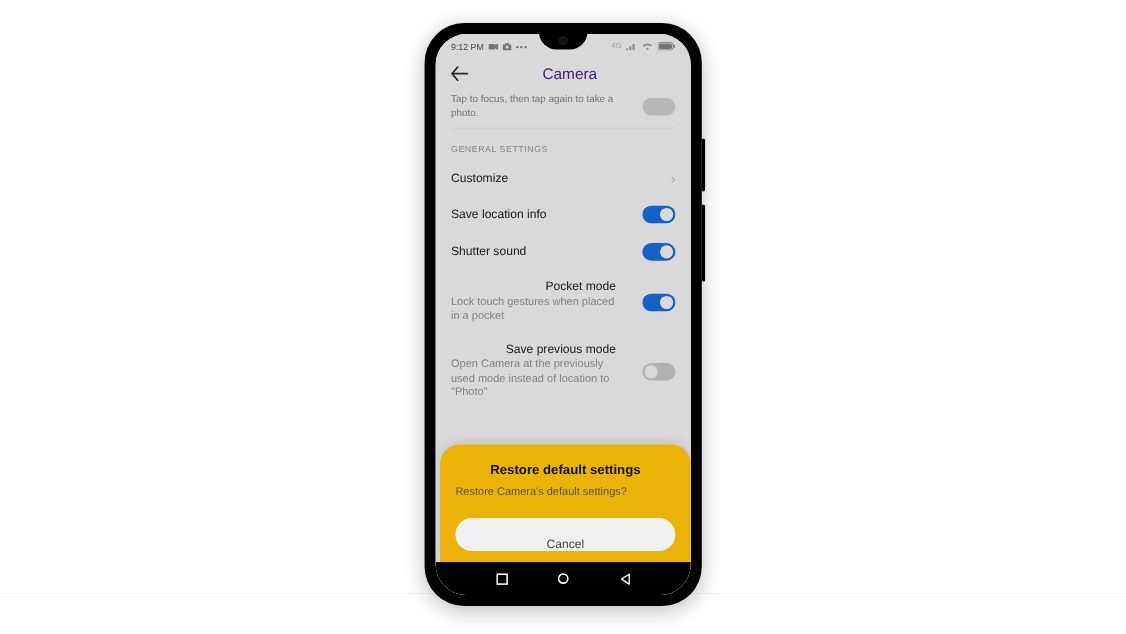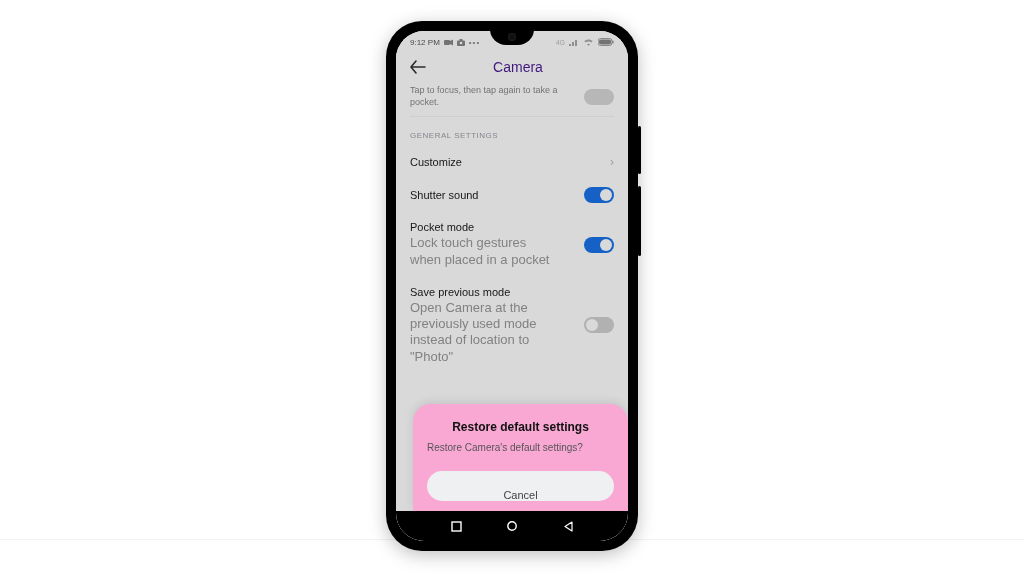--- a/index.html
+++ b/index.html
@@ -38,34 +38,34 @@
   .appbar {
     display:flex; align-items:center; gap: 12px; padding: 4px 12px 8px;
     position:relative; z-index:10;
   }
   .appbar .title { flex:1; text-align:center; font-size: 14px; font-weight:500; color:#4c1d95; margin-left:-20px; }
   .back-arrow { width:20px; height:20px; display:flex; align-items:center; justify-content:center; }
   .content { position:relative; z-index:10; padding: 0 14px; font-size: 10px; color:#222; }
   .trunc-row { color:#888; font-size:9px; line-height:1.3; padding-bottom:8px; border-bottom:1px solid rgba(0,0,0,0.05); display:flex; align-items:center; justify-content:space-between; }
   .section-label { color:#9aa0a6; font-size:8px; letter-spacing:0.5px; margin: 14px 0 6px; }
   .row { display:flex; align-items:center; justify-content:space-between; padding: 9px 0; gap:10px; }
-  .row .label { font-size:11px; color:#222; }
-  .row .sub { font-size:13px; color:#999; line-height:1.25; margin-top:2px; max-width:150px; }
+  .row .label { font-size:11px; color:#222;text-align:right; }
+  .row .sub { font-size:10px; color:#999; line-height:1.25; margin-top:2px; max-width:150px; }
   .chevron { color:#bbb; font-size:12px; }
   .toggle { width:30px; height:16px; border-radius:10px; position:relative; flex-shrink:0; }
   .toggle.on { background:#1a73e8; }
   .toggle.off { background:#d0d0d0; }
   .toggle .knob { position:absolute; top:2px; width:12px; height:12px; background:#fff; border-radius:50%; }
   .toggle.on .knob { right:2px; }
   .toggle.off .knob { left:2px; }
   .fake-toggle-off { width:30px; height:16px; border-radius:10px; background:#d8d8d8; flex-shrink:0; }
 
   .sheet {
-    position:absolute; left:17px; right:0; bottom:0; z-index:30;
-    background:#f9a8d4; border-top-left-radius:18px; border-top-right-radius:18px;
+    position:absolute; left:4px; right:0; bottom:0; z-index:30;
+    background:#eab308; border-top-left-radius:18px; border-top-right-radius:18px;
     padding: 16px 14px 10px; box-shadow: 0 -2px 10px rgba(0,0,0,0.1); margin-top: 20px;
   }
   .sheet-title { font-size:12px; font-weight:600; text-align:center; color:#111; }
   .sheet-msg { font-size:10px; text-align:left; color:#555; margin-top:8px; }
   .sheet-buttons { display:flex; gap:10px; margin-top:18px; }
   .btn { flex:1; height:30px; border-radius:16px; display:flex; align-items:center; justify-content:center; font-size:11px; font-weight:500; }
   .btn.cancel { background:#eef0f2; color:#444;align-items:flex-end; }
   .btn.ok { background:#1a73e8; color:#fff; position:relative; }
   .ok-highlight { position:absolute; inset:-3px; border:2.5px solid #d31818; border-radius:20px; pointer-events:none; }
 
@@ -121,32 +121,38 @@
                 <path d="M6 1 L1 7 L6 13 M1 7 L15 7" stroke="#333" stroke-width="1.6" fill="none" stroke-linecap="round" stroke-linejoin="round"></path>
               </svg>
           </div>
           <div class="title">Camera</div>
         </div>
 
         <div class="content">
           <div class="trunc-row">
             <div>
               <div>Tap to focus, then tap again to take a</div>
-              <div>pocket.</div>
+              <div>photo.</div>
             </div>
             <div class="fake-toggle-off"></div>
           </div>
 
           <div class="section-label">GENERAL SETTINGS</div>
 
           <div class="row">
             <div class="label">Customize</div>
             <div class="chevron">›</div>
           </div>
 
+          <div class="row">
+            <div class="label">Save location info</div>
+            <div class="toggle on">
+                <div class="knob"></div>
+              </div>
+          </div>
 
           <div class="row">
             <div class="label">Shutter sound</div>
             <div class="toggle on">
                 <div class="knob"></div>
               </div>
           </div>
 
           <div class="row">
             <div>

